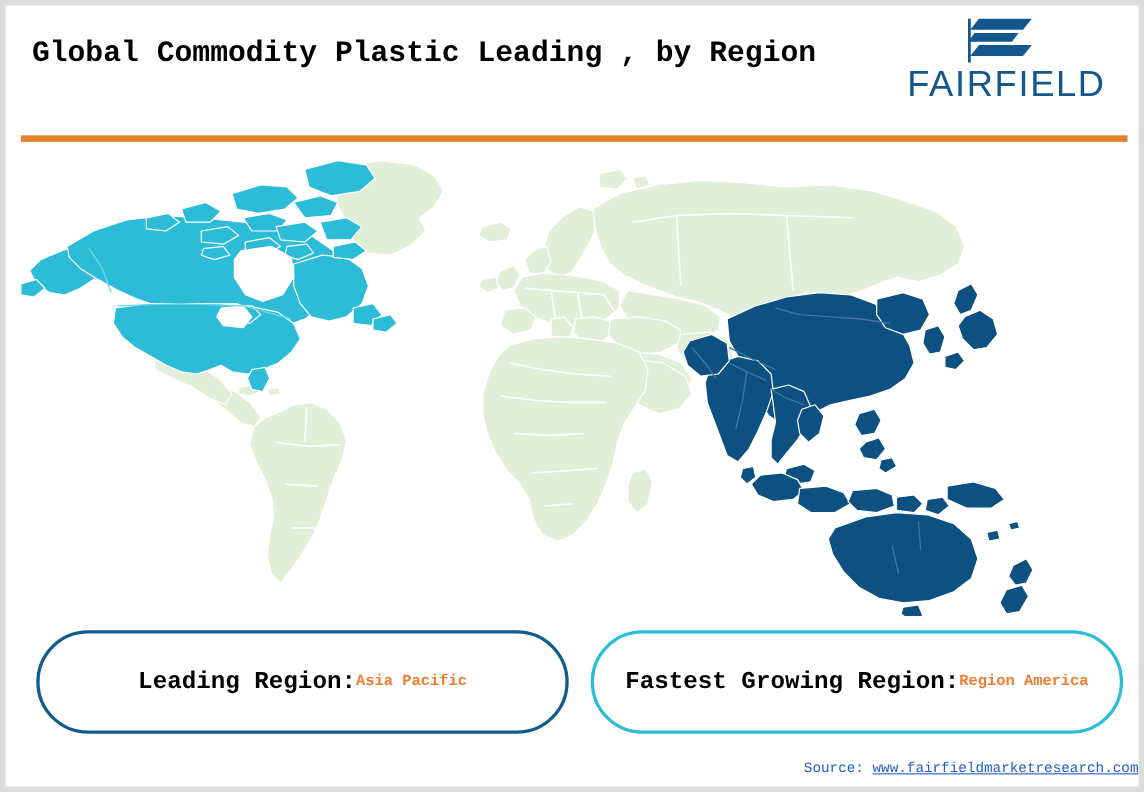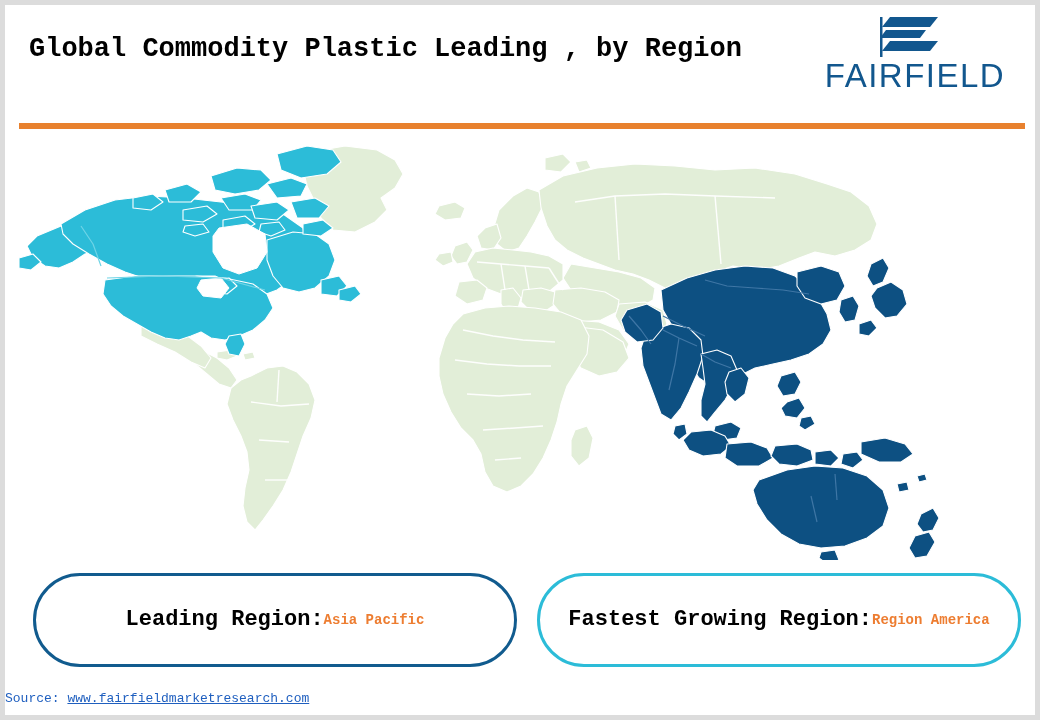--- a/index.html
+++ b/index.html
@@ -68,21 +68,21 @@
   .pill-label{
     font-family:"Liberation Mono","DejaVu Sans Mono",monospace;
     font-weight:bold;font-size:22px;color:#000000;line-height:30px;
   }
   .pill-value{
     font-family:"Liberation Mono","DejaVu Sans Mono",monospace;
     font-weight:bold;font-size:14px;color:#ed7d31;line-height:30px;
   }
   
   .source{
-    position:absolute;left:0;right:0;top:686px;text-align:left;
+    position:absolute;left:0;right:0;top:686px;text-align:right;
     font-family:"Liberation Mono","DejaVu Sans Mono",monospace;
     font-size:13px;color:#1f5fbf;
   }
   .source .lbl{color:#1f5fbf;}
   .source .url{color:#1f5fbf;text-decoration:underline;cursor:pointer;}
 </style>
 </head>
 <body>
 
 <div class="page">

